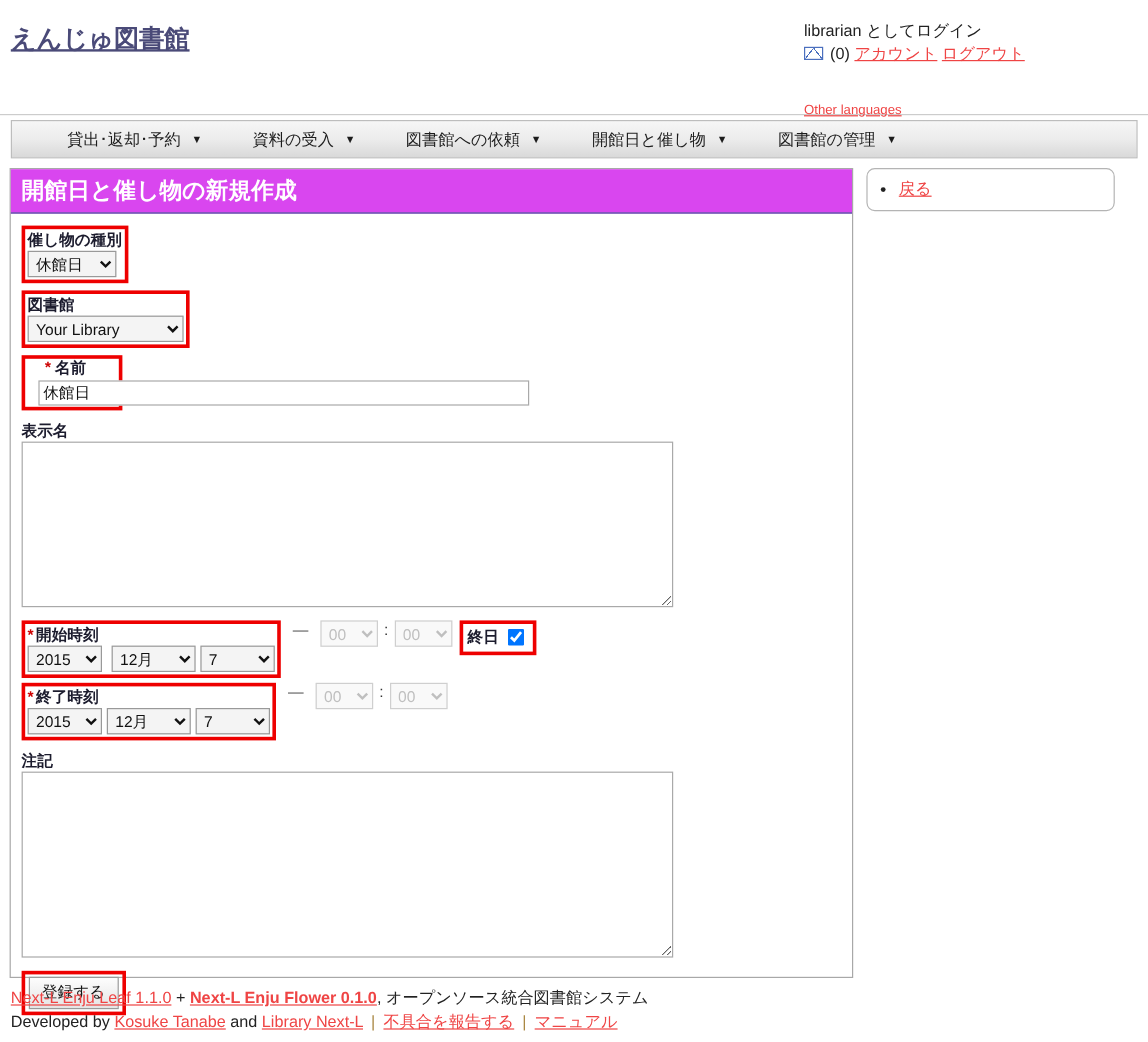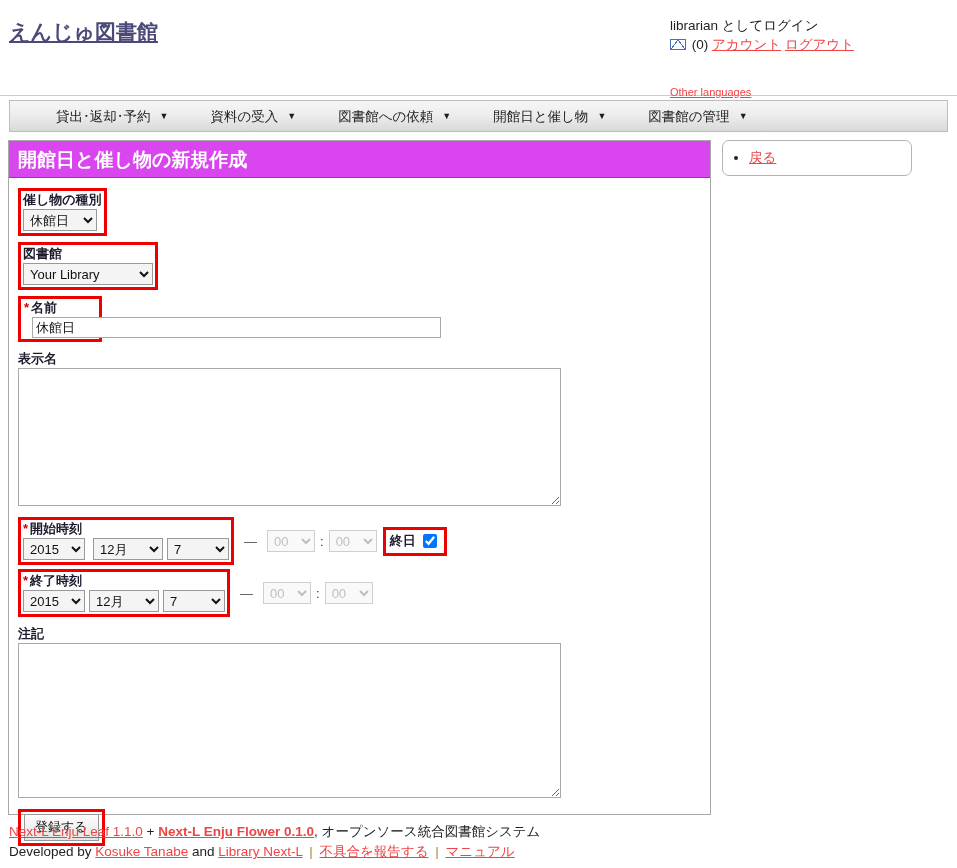--- a/index.html
+++ b/index.html
@@ -153,21 +153,21 @@
     font-size: 13px;
     width: 543px;
     border: 1px solid #a9a9a9;
     background: #ffffff;
     padding: 3px;
     resize: both;
   }
   #display-name-area textarea { height: 138px; }
   #note-area textarea { height: 155px; }
 
-  .time-row { display: flex; align-items: center; }
+  .time-row { display: flex; align-items: flex-start; }
   .time-row .dash { margin: 0 10px; color: #555555; }
   .time-row .colon { margin: 0 5px; color: #333333; }
 
   .allday-wrap {
     display: inline-flex;
     align-items: center;
     margin-left: 8px;
     font-size: 13px;
     font-weight: bold;
     color: #1c1c2e;
@@ -182,21 +182,21 @@
     background: linear-gradient(to bottom, #fdfdfd, #e4e4e4);
     color: #111111;
     cursor: pointer;
   }
   .hlbox { border: 3px solid #ee0000; display: inline-block; padding: 0px 2px 2px 2px; }
 
   
   #sidebar {
     position: absolute;
     left: 722px; top: 8px;
-    width: 190px;
+    width: 207px;
   }
   #sidebar-box {
     border: 1px solid #b4b4b4;
     border-radius: 7px;
     padding: 7px 10px 8px 10px;
     background: #ffffff;
   }
   #sidebar-box ul { margin: 0; padding-left: 16px; }
   #sidebar-box li { font-size: 13.5px; line-height: 19px; }
 
@@ -274,21 +274,21 @@
         <span class="hlbox">
           <div class="flabel">図書館</div>
           <select class="sel-lib">
             <option>Your Library</option>
           </select>
         </span>
       </div>
 
       <div class="field" style="margin-bottom:8px; position:relative; height:46px;">
         <span class="hlbox" style="position:absolute; left:0; top:0; width:84px; height:46px; overflow:visible; padding:0;">
-          <div class="flabel" style="padding-left:3px;">
+          <div class="flabel" style="padding-left:15px;font-family:Liberation Mono, monospace;">
             <span class="req">*</span><span>名前</span>
           </div>
         </span>
         <input class="text" type="text" style="position: absolute; left: 14px; top: 21px; width: 409px;" value="休館日">
       </div>
 
       <div class="field" id="display-name-area" style="margin-bottom:8px;">
         <div class="flabel">表示名</div>
         <textarea style=""></textarea>
       </div>

